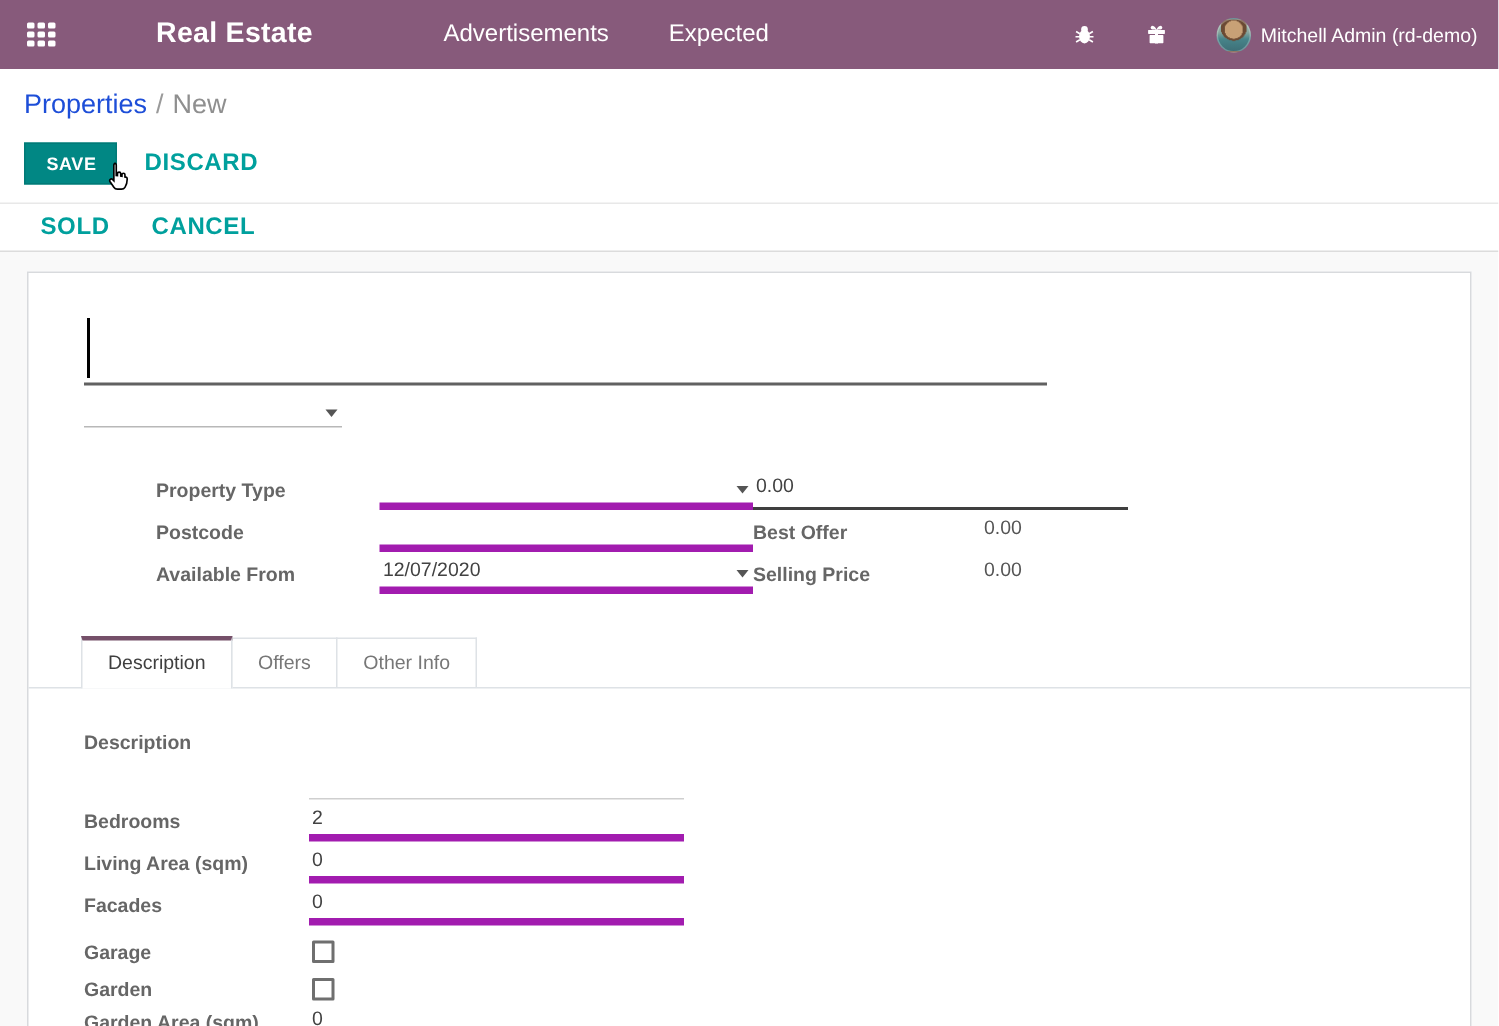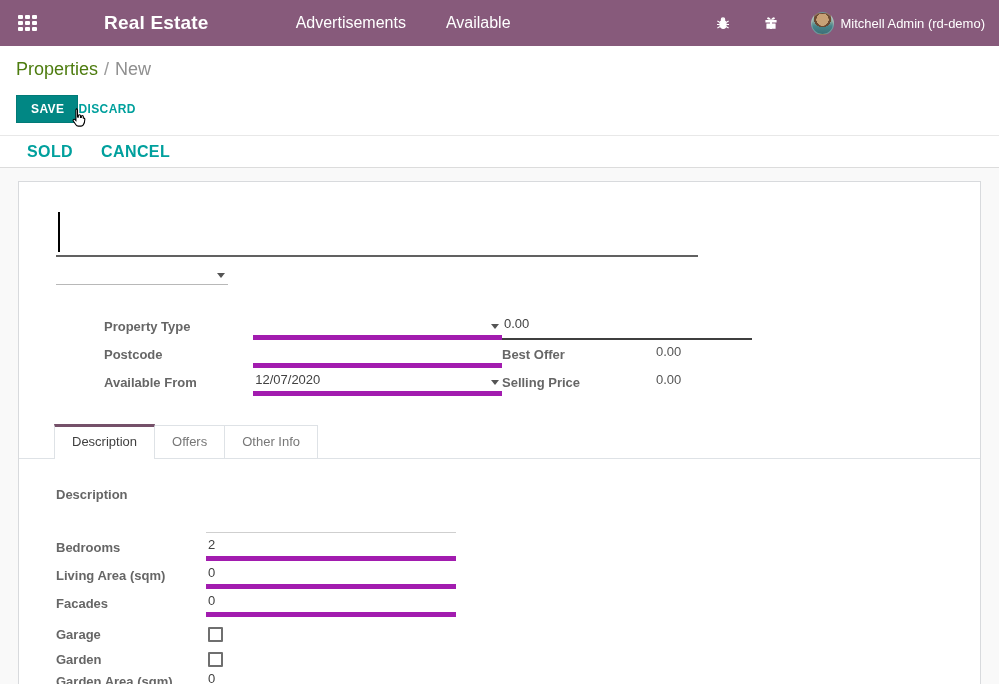--- a/index.html
+++ b/index.html
@@ -22,30 +22,30 @@
     background:
       radial-gradient(circle at 50% 32%, #c8a176 0 34%, rgba(0,0,0,0) 35%),
       radial-gradient(circle at 50% 26%, #6b4a33 0 46%, rgba(0,0,0,0) 47%),
       linear-gradient(180deg,#9db6ad 0%, #8aa79e 40%, #47848a 62%, #3d6f77 100%);
     border:1px solid rgba(255,255,255,.25); }
   .user-name { font-size:13px; margin-left:7px; }
 
   
   .control-panel { background:#fff; padding:13px 16px 13px; }
   .breadcrumb { font-size:18px; margin-bottom:15px; }
-  .bc-parent { color:#4d7c0f; cursor:pointer;margin-top:32px; }
+  .bc-parent { color:#1d4ed8; cursor:pointer;margin-top:32px; }
   .bc-sep { color:#9a9a9a; margin:0 6px; }
   .bc-current { color:#8f8f8f; }
   .btn-row { display:flex; align-items:center; height:27px; }
   .btn-save { position:relative; background:#018784; color:#fff; border:1px solid #017a77;
     font-size:12px; font-weight:700; letter-spacing:.4px; padding:6px 13px 6px 14px;
     cursor:pointer; font-family:inherit; }
   .cursor-hand { position:absolute; right:-13px; bottom:-8px; width:24px; height:24px; }
   .btn-discard { background:none; border:none; color:#00A09D; font-weight:700;
-    font-size:12px; letter-spacing:.4px; cursor:pointer; font-family:inherit; }
+    font-size:16px; letter-spacing:.4px; margin-left:18px; cursor:pointer; font-family:inherit; }
 
   
   .statusbar { height:33px; background:#fff; border-top:1px solid #e8e8e8;
     border-bottom:1px solid #dcdcdc; display:flex; align-items:center;
     padding-left:27px; gap:28px; }
   .sb-btn { background:none; border:none; color:#00A09D; font-weight:700; font-size:16px;
     letter-spacing:.4px; cursor:pointer; font-family:inherit; }
 
   
   .form-area { background:#f9f9f9; height:518px; padding:13px 18px 0; }
@@ -105,21 +105,21 @@
       <span></span>
       <span></span>
       <span></span>
       <span></span>
       <span></span>
       <span></span>
   </div>
   <div class="brand">Real Estate</div>
   <div class="nav-menu">
     <div class="nav-item">Advertisements</div>
-    <div class="nav-item">Available</div>
+    <div class="nav-item">Expected</div>
   </div>
   <div class="nav-right">
     <svg class="nav-ico" viewBox="0 0 16 16">
       <g stroke="#fff" stroke-width="1.1" fill="none">
         <ellipse cx="8" cy="9.4" rx="3.1" ry="4" fill="#fff"></ellipse>
         <circle cx="8" cy="4.6" r="1.7" fill="#fff"></circle>
         <path d="M4.9 7.5 2.4 6M4.8 9.5H2M4.9 11.5l-2.5 1.5M11.1 7.5 13.6 6M11.2 9.5H14M11.1 11.5l2.5 1.5"></path>
       </g>
     </svg>
     <svg class="nav-ico" viewBox="0 0 16 16">

